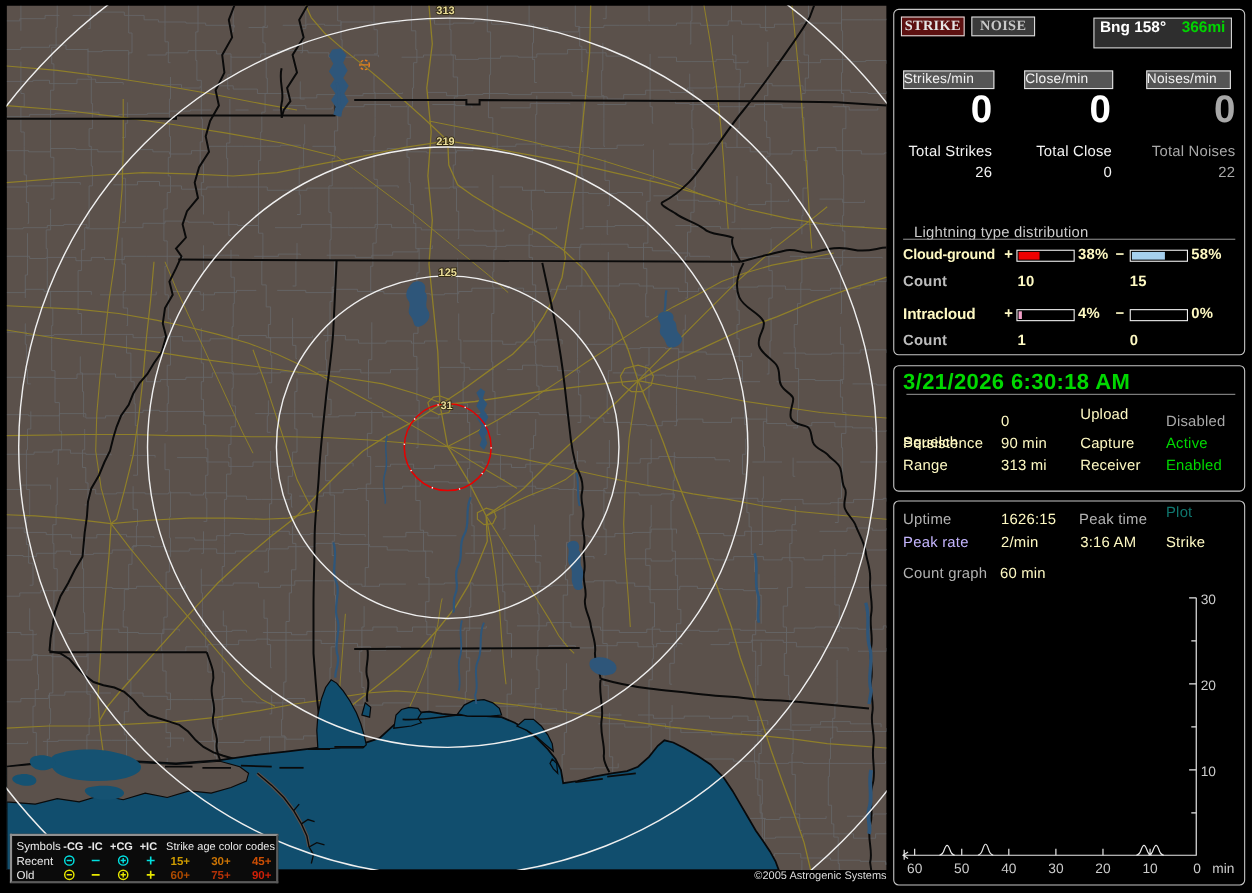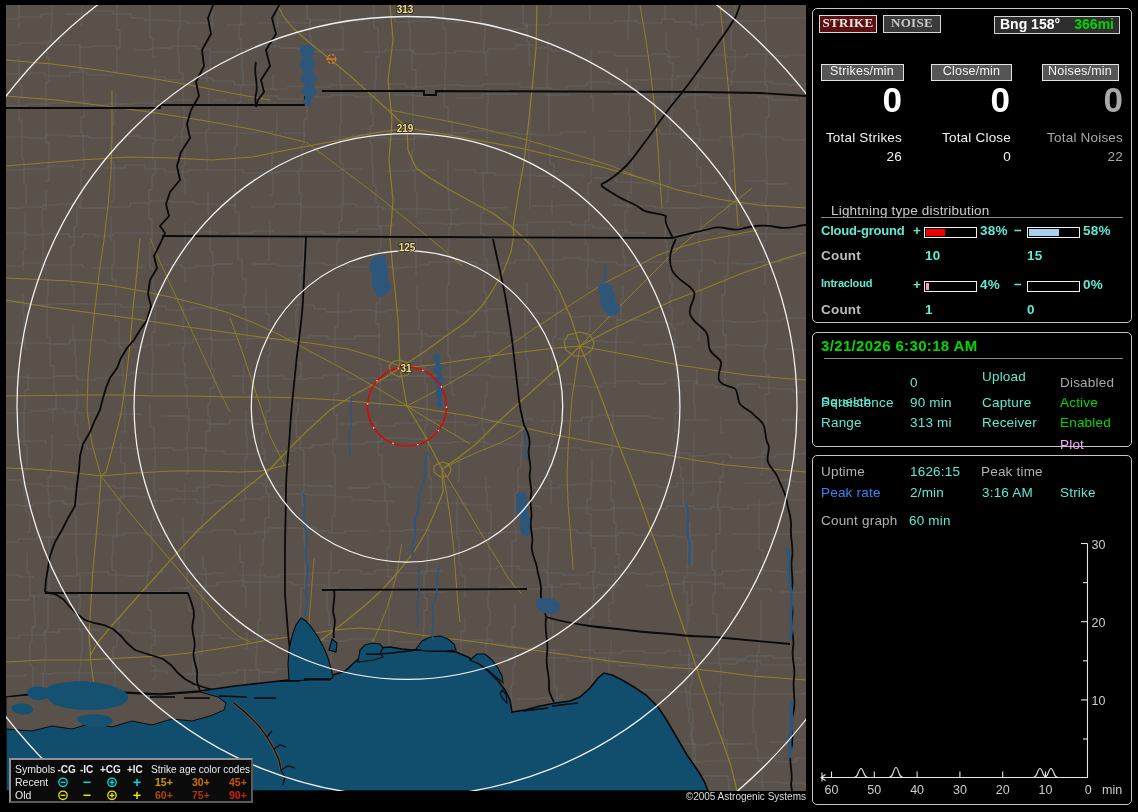--- a/index.html
+++ b/index.html
@@ -5,24 +5,24 @@
 body{font-family:"Liberation Sans",sans-serif;-webkit-font-smoothing:antialiased}
 .abs{position:absolute}
 .panel{position:absolute;left:812px;width:320px;background:transparent;border:1.2px solid #c6c6c6;border-radius:5px}
 .p1{top:8px;height:315px}
 .p2{top:332px;height:115px}
 .p3{top:455px;height:350px}
 .btn{position:absolute;height:18px;border:1.5px solid #d8d8d8;color:#dedede;
  font-family:"Liberation Serif",serif;font-weight:bold;font-size:13px;text-align:center;
  line-height:14px;letter-spacing:0.3px}
 .gb{position:absolute;height:17px;background:#555555;border:1.5px solid #e2e2e2;color:#f2f2f2;
- font-size:12.5px;text-align:center;line-height:13.5px;letter-spacing:0.2px}
+ font-size:12.5px;text-align:left;line-height:13.5px;letter-spacing:0.2px}
 .z{position:absolute;font-size:35px;font-weight:bold;color:#fff;text-align:right;letter-spacing:0}
 .tl{position:absolute;font-size:13.5px;color:#f2f2f2;text-align:right;letter-spacing:0.2px}
-.row{position:absolute;font-size:13.5px;color:#5eead4;letter-spacing:0.2px;white-space:nowrap}
+.row{position:absolute;font-size:13.5px;color:#fef9c3;letter-spacing:0.2px;white-space:nowrap}
 .bar{position:absolute;width:53px;height:11px;border:1px solid #f0f0f0;background:#000}
 .bar>i{position:absolute;left:1px;top:1px;bottom:1px;display:block}
 .gray{color:#a8a8a8}
 .green{color:#00d800}
 .b{font-weight:bold}
 .leg{position:absolute;left:9px;top:758px;width:244px;height:45px;background:#0b0b0b;
  border:2px solid #909090;border-right-color:#5a5a5a;border-bottom-color:#5a5a5a;
  font-size:11px;color:#eaeaea;line-height:13px}
 </style></head>
 <body>
@@ -243,21 +243,21 @@
 <text x="181" y="39" font-size="10.5" fill="#b53208" font-weight="bold">75+</text>
 <text x="218" y="39" font-size="10.5" fill="#cf2008" font-weight="bold">90+</text>
 </svg>
 </div>
 <div class="abs" style="left:640px;top:791px;width:166px;text-align:right;font-size:10px;color:#dedede">©2005 Astrogenic Systems</div>
 <div class="panel p1"></div>
 <div class="panel p2"></div>
 <div class="panel p3"></div>
 <div class="btn" style="left:819px;top:15px;width:58px;background:#5c1010;color:#e5e5e5">STRIKE</div>
 <div class="btn" style="left:883px;top:15px;width:58px;background:#3a3a3a;color:#c9c9c9">NOISE</div>
-<div class="abs" style="left:994px;top:15.5px;width:126px;height:18px;background:#2e2e2e;border:1.5px solid #cfcfcf;font-size:14px;font-weight:bold;line-height:14.5px"><span style="color:#fff;margin-left:5px">Bng 158°</span><span style="color:#00d400;float:right;margin-right:5px">366mi</span></div>
+<div class="abs" style="left:994px;top:15.5px;width:126px;height:28px;background:#2e2e2e;border:1.5px solid #cfcfcf;font-size:14px;font-weight:bold;line-height:14.5px"><span style="color:#fff;margin-left:5px">Bng 158°</span><span style="color:#00d400;float:right;margin-right:5px">366mi</span></div>
 <div class="gb" style="left:820.5px;top:63.5px;width:83px">Strikes/min</div>
 <div class="gb" style="left:931px;top:63.5px;width:81px">Close/min</div>
 <div class="gb" style="left:1041.5px;top:63.5px;width:77px">Noises/min</div>
 <div class="z" style="left:822px;top:80px;width:80px">0</div>
 <div class="z" style="left:930px;top:80px;width:80px">0</div>
 <div class="z gray" style="left:1043px;top:80px;width:80px">0</div>
 <div class="tl" style="left:802px;top:130px;width:100px">Total Strikes</div>
 <div class="tl" style="left:911px;top:130px;width:100px">Total Close</div>
 <div class="tl gray" style="left:1023px;top:130px;width:100px">Total Noises</div>
 <div class="tl" style="left:802px;top:149px;width:100px">26</div>
@@ -272,51 +272,51 @@
   </div>
 <div class="row b" style="left:980px;top:222.5px">38%</div>
 <div class="row b" style="left:1014px;top:222.5px">−</div>
 <div class="bar" style="left:1027px;top:226.5px">
     <i style="width:30px;background:#a6d0ee"></i>
   </div>
 <div class="row b" style="left:1083px;top:222.5px">58%</div>
 <div class="row b" style="left:821px;top:247.5px;color:#bdbdbd">Count</div>
 <div class="row b" style="left:925px;top:247.5px">10</div>
 <div class="row b" style="left:1027px;top:247.5px">15</div>
-<div class="row b" style="left:821px;top:277px;font-size:11px;letter-spacing:-0.2px">Intracloud</div>
+<div class="row b" style="left:821px;top:277px;font-size:14px;letter-spacing:-0.2px">Intracloud</div>
 <div class="row b" style="left:913px;top:277px">+</div>
 <div class="bar" style="left:924px;top:281px">
     <i style="width:2.5px;background:#f2a0c8"></i>
   </div>
 <div class="row b" style="left:980px;top:277px">4%</div>
 <div class="row b" style="left:1014px;top:277px">−</div>
 <div class="bar" style="left:1027px;top:281px"></div>
 <div class="row b" style="left:1083px;top:277px">0%</div>
 <div class="row b" style="left:821px;top:301.5px;color:#bdbdbd">Count</div>
 <div class="row b" style="left:925px;top:301.5px">1</div>
 <div class="row b" style="left:1027px;top:301.5px">0</div>
-<div class="row b green" style="left:821px;top:337px;font-size:15px;letter-spacing:0.35px">3/21/2026 6:30:18 AM</div>
+<div class="row b green" style="left:821px;top:337px;font-size:20px;letter-spacing:0.35px">3/21/2026 6:30:18 AM</div>
 <div class="abs" style="left:824px;top:358px;width:299px;border-top:1px solid #8a8a8a"></div>
 <div class="row" style="left:821px;top:394px">Squelch</div>
 <div class="row" style="left:910px;top:374.5px">0</div>
 <div class="row" style="left:982px;top:369px">Upload</div>
 <div class="row gray" style="left:1060px;top:374.5px">Disabled</div>
 <div class="row" style="left:821px;top:394.5px">Persistence</div>
 <div class="row" style="left:910px;top:394.5px">90 min</div>
 <div class="row" style="left:982px;top:394.5px">Capture</div>
 <div class="row green" style="left:1060px;top:394.5px">Active</div>
 <div class="row" style="left:821px;top:414.5px">Range</div>
 <div class="row" style="left:910px;top:414.5px">313 mi</div>
 <div class="row" style="left:982px;top:414.5px">Receiver</div>
 <div class="row green" style="left:1060px;top:414.5px">Enabled</div>
 <div class="row" style="left:821px;top:463.5px;color:#b2b2b2">Uptime</div>
 <div class="row" style="left:910px;top:463.5px">1626:15</div>
 <div class="row" style="left:981px;top:463.5px;color:#b2b2b2">Peak time</div>
-<div class="row" style="left:1060px;top:437px;color:#f0abfc">Plot</div>
-<div class="row" style="left:821px;top:485px;color:#3b82f6">Peak rate</div>
+<div class="row" style="left:1060px;top:458px;color:#0f766e">Plot</div>
+<div class="row" style="left:821px;top:485px;color:#c4b5fd">Peak rate</div>
 <div class="row" style="left:910px;top:485px">2/min</div>
 <div class="row" style="left:982px;top:485px">3:16 AM</div>
 <div class="row" style="left:1060px;top:485px">Strike</div>
 <div class="row" style="left:821px;top:512.5px;color:#b2b2b2">Count graph</div>
 <div class="row" style="left:909px;top:512.5px">60 min</div>
 <svg width="1138" height="812" viewBox="0 0 1138 812" style="position:absolute;left:0;top:0">
 <g stroke="#e6e6e6" stroke-width="1.1" fill="none">
 <path d="M1087.5,543.5 L1087.5,777.5 L821,777.5"></path>
 <path d="M822,772.5 L822,781.5"></path>
 <path d="M825.5,774.5 L821,777.5 L825.5,780.5"></path>

